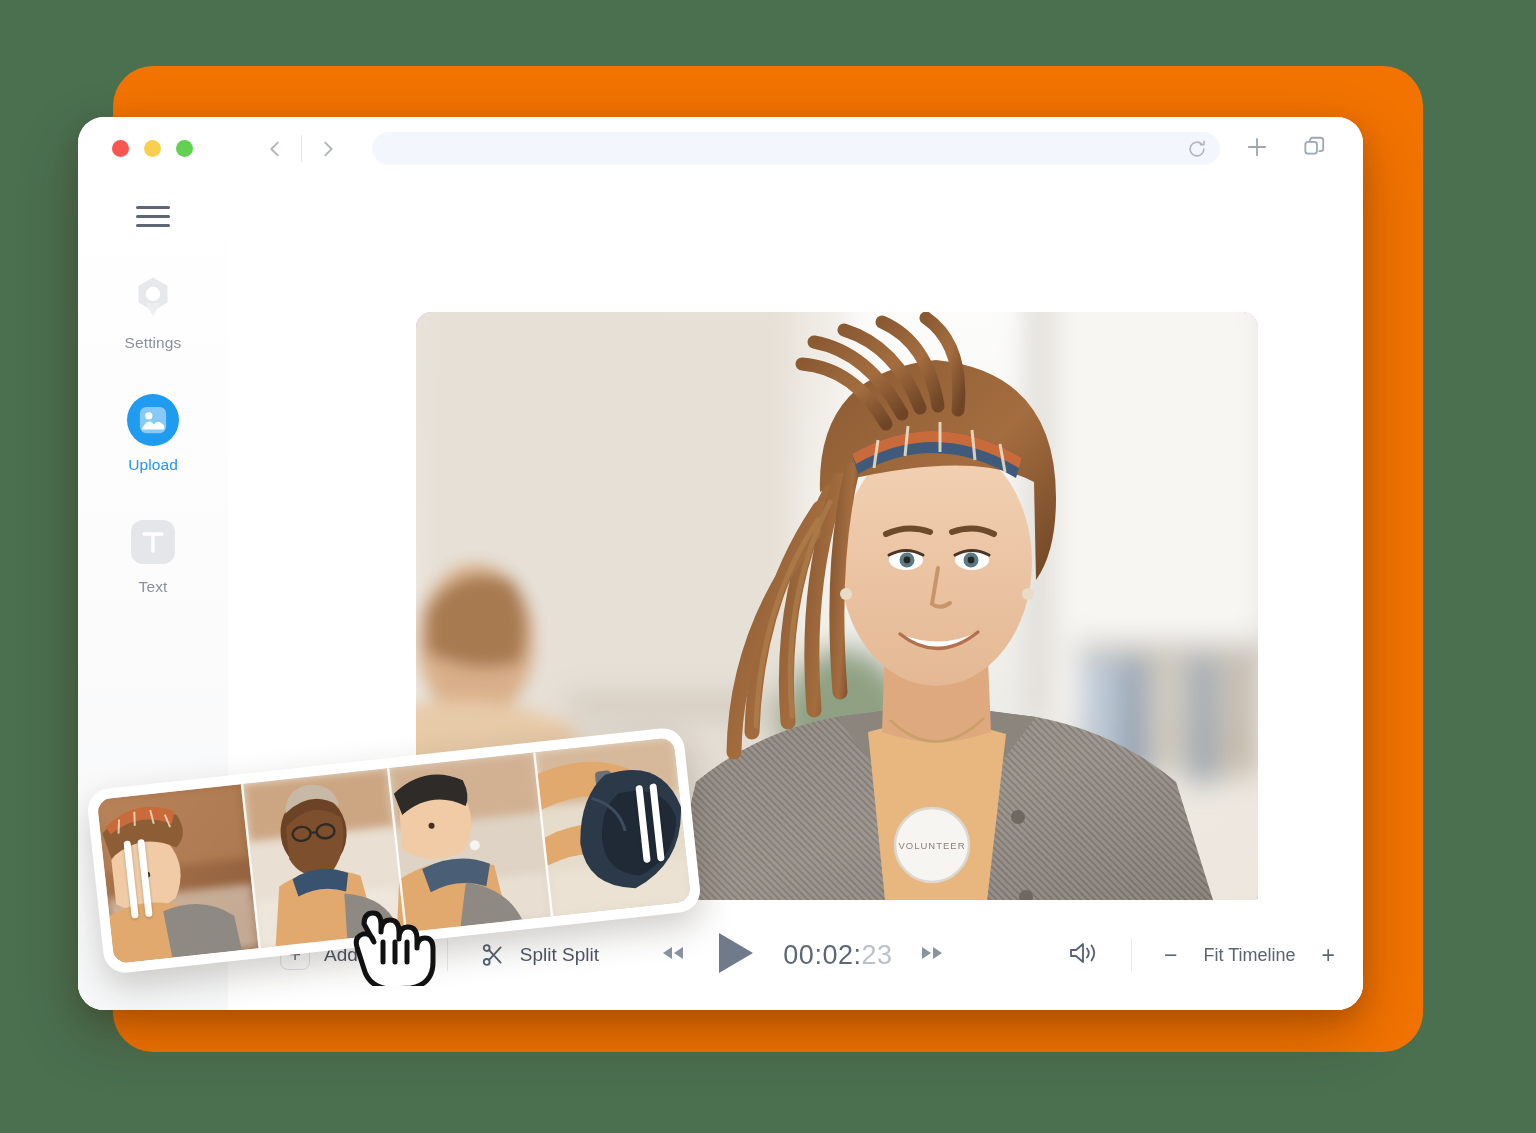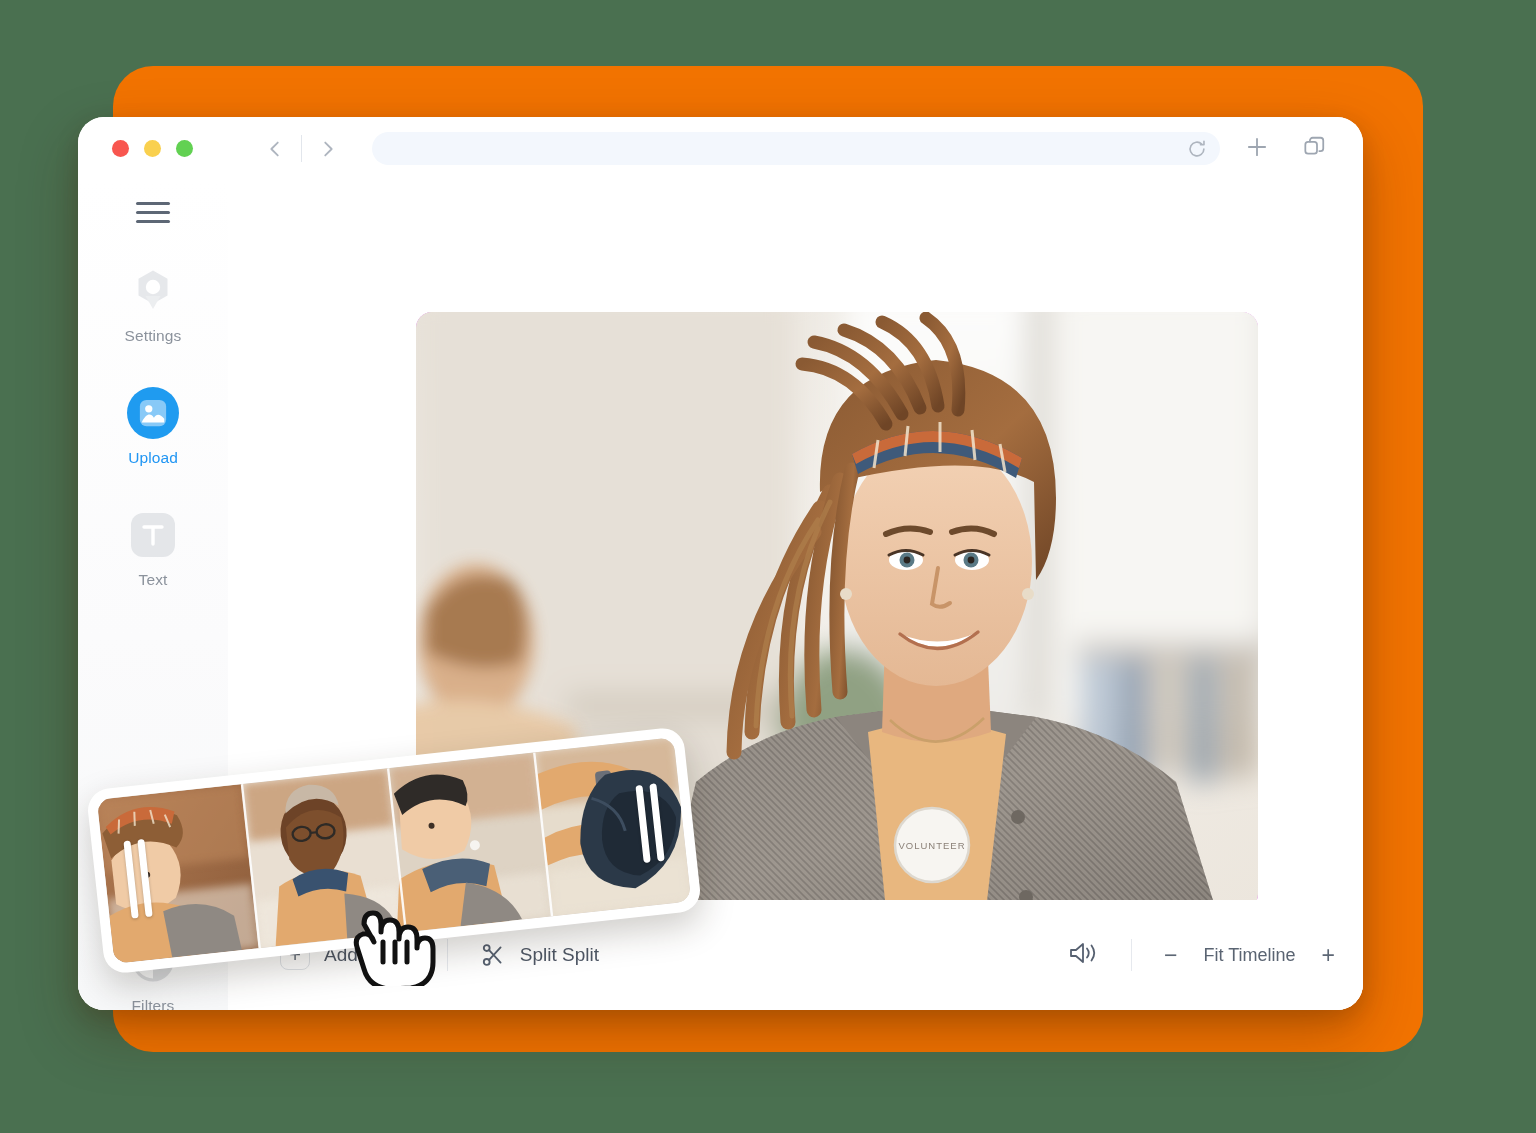--- a/index.html
+++ b/index.html
@@ -291,29 +291,20 @@
       <div class="side-item" style="margin-top:152px">
         <span class="side-icon">
           <svg width="44" height="44" viewBox="0 0 44 44">
             <path d="M11 2 H33 a9 9 0 0 1 9 9 V25 L25 42 H11 a9 9 0 0 1-9-9 V11 a9 9 0 0 1 9-9 Z" fill="#e0e2e5"></path>
             <path d="M42 25 L25 42 V25 Z" fill="#eef0f2"></path>
           </svg>
         </span>
         <span class="side-label">Elements</span>
       </div>
 
-      <div class="side-item" style="margin-top:30px">
-        <span class="side-icon">
-          <svg width="44" height="44" viewBox="0 0 44 44">
-            <circle cx="22" cy="22" r="19" fill="none" stroke="#d8dadd" stroke-width="3.2"></circle>
-            <path d="M22 3 a19 19 0 0 1 0 38 Z" fill="#d8dadd"></path>
-          </svg>
-        </span>
-        <span class="side-label">Filters</span>
-      </div>
     </div>
 
     <div id="preview">
       <svg viewBox="0 0 842 598" preserveAspectRatio="xMidYMid slice">
         <defs>
           <linearGradient id="roomBg" x1="0" y1="0" x2="1" y2="1">
             <stop offset="0%" stop-color="#e9e4dc"></stop>
             <stop offset="45%" stop-color="#f4f1ec"></stop>
             <stop offset="100%" stop-color="#ece6dd"></stop>
           </linearGradient>
@@ -585,20 +576,42 @@
         <div class="tb-btn">
           <svg width="26" height="26" viewBox="0 0 24 24" fill="none">
             <circle cx="6.2" cy="5.6" r="2.7" stroke="#566070" stroke-width="1.7"></circle>
             <circle cx="6.2" cy="18.4" r="2.7" stroke="#566070" stroke-width="1.7"></circle>
             <path d="M8.4 7.4 L19 19 M8.4 16.6 L19 5" stroke="#566070" stroke-width="1.7" stroke-linecap="round"></path>
           </svg>
           <span>Split Split</span>
         </div>
       </div>
 
+      <div id="playback">
+        <span>
+          <svg width="28" height="20" viewBox="0 0 28 20">
+            <path d="M13 4 L13 16 L4 10 Z" fill="#8b93a0"></path>
+            <path d="M24 4 L24 16 L15 10 Z" fill="#8b93a0"></path>
+          </svg>
+        </span>
+        <span>
+          <svg width="44" height="46" viewBox="0 0 44 46">
+            <path d="M6 3 L40 23 L6 43 Z" fill="#707a8a"></path>
+          </svg>
+        </span>
+        <span id="timecode">
+          <span class="tc-dark">00:02:</span><span class="tc-light">23</span>
+        </span>
+        <span>
+          <svg width="28" height="20" viewBox="0 0 28 20">
+            <path d="M4 4 L4 16 L13 10 Z" fill="#8b93a0"></path>
+            <path d="M15 4 L15 16 L24 10 Z" fill="#8b93a0"></path>
+          </svg>
+        </span>
+      </div>
 
       <div id="right-controls">
         <span>
           <svg width="32" height="28" viewBox="0 0 32 28" fill="none">
             <path d="M4 11 H9 L16 5 V23 L9 17 H4 Z" stroke="#566070" stroke-width="1.8" stroke-linejoin="round"></path>
             <path d="M20 9.5 Q23.5 14 20 18.5" stroke="#566070" stroke-width="1.8" stroke-linecap="round"></path>
             <path d="M24.5 6.5 Q30 14 24.5 21.5" stroke="#566070" stroke-width="1.8" stroke-linecap="round"></path>
           </svg>
         </span>
         <span class="tb-divider"></span>

